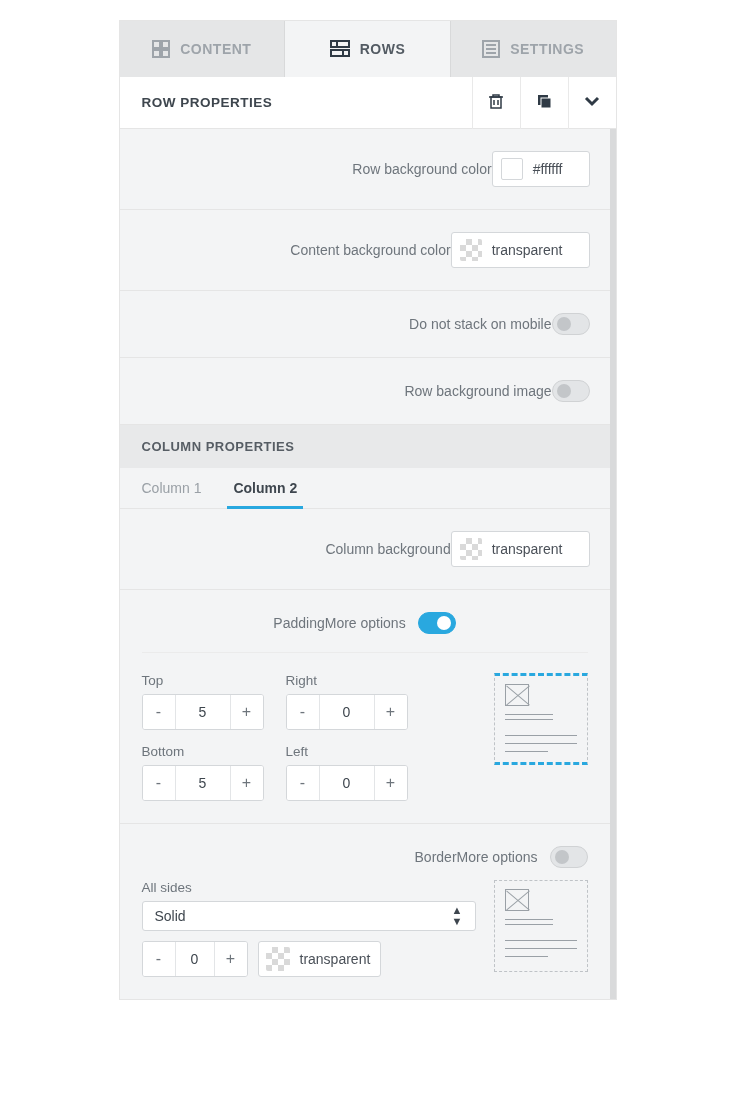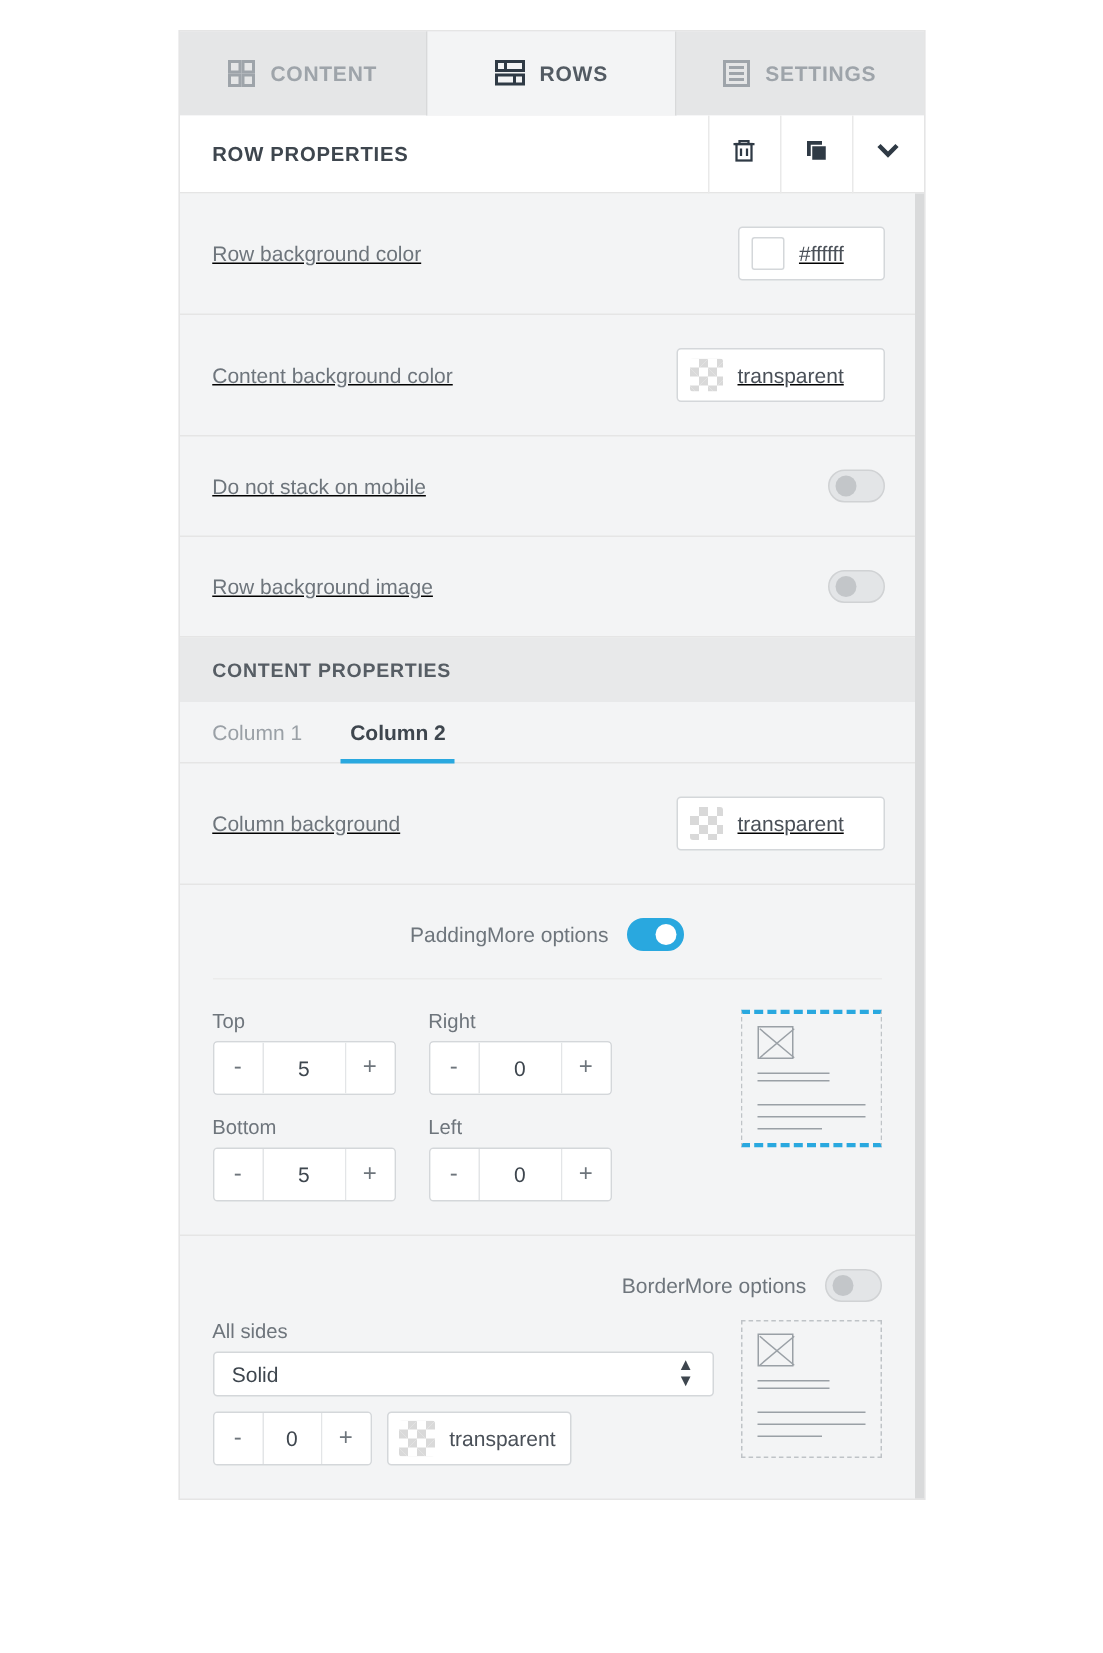--- a/index.html
+++ b/index.html
@@ -64,24 +64,23 @@
 }
 .header-btn svg { width: 18px; height: 18px; }
 
 
 .proplist {
   border-right: 6px solid #d9dadb;
 }
 .prop {
   display: flex;
   align-items: center;
-  justify-content: space-between;
+  justify-content: flex-end;
   padding: 22px 20px 22px 22px;
   border-bottom: 1px solid #e5e5e5;
-  text-decoration: underline;
 }
 .prop-label {
   color: #6e757c;
   font-size: 14px;
 }
 .color-chip {
   display: flex;
   align-items: center;
   gap: 10px;
   border: 1px solid #d4d7da;
@@ -334,21 +333,21 @@
         </div>
     </div>
 
     <div class="prop">
       <span class="prop-label">Row background image</span>
       <div class="toggle">
           <div class="knob"></div>
         </div>
     </div>
 
-    <div class="section-bar">CONTENT PROPERTIES</div>
+    <div class="section-bar">COLUMN PROPERTIES</div>
 
     <div class="coltabs">
       <div class="coltab">Column 1</div>
       <div class="coltab active">Column 2</div>
     </div>
 
     <div class="prop">
       <span class="prop-label">Column background</span>
       <div class="color-chip">
         <div class="swatch transparent"></div>

